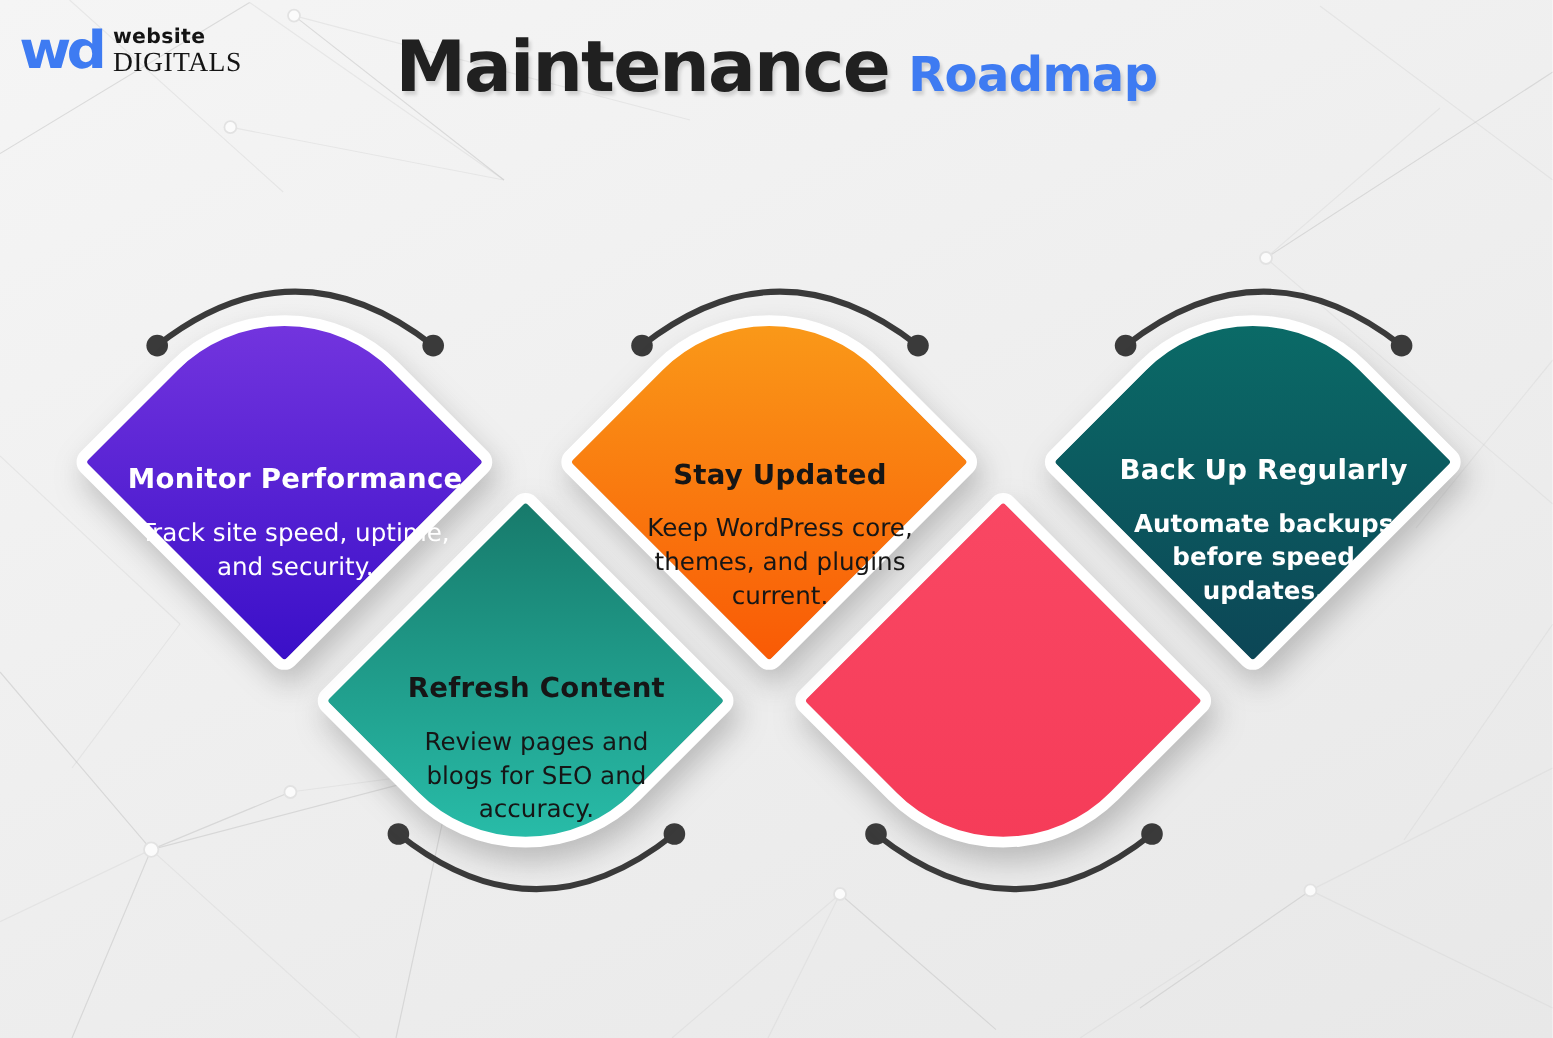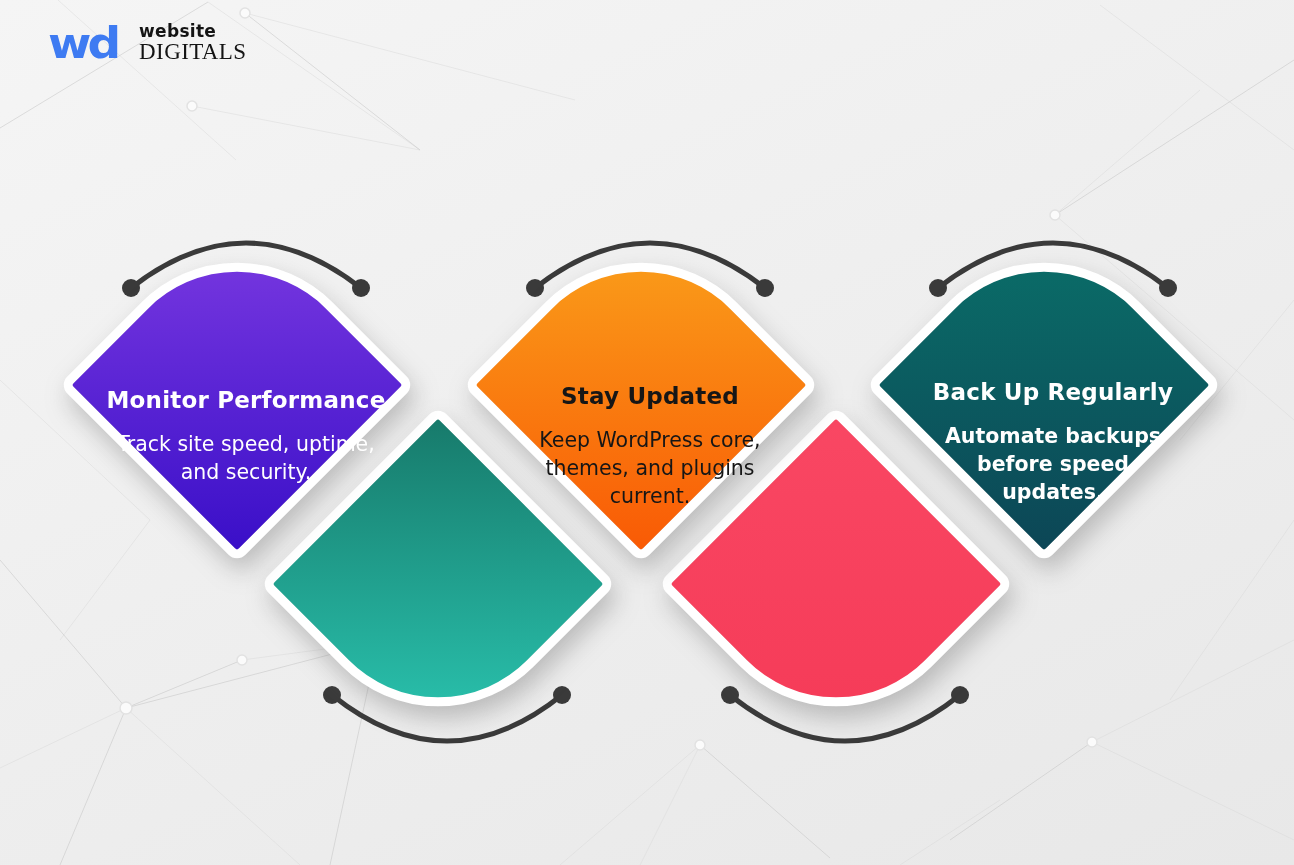--- a/index.html
+++ b/index.html
@@ -11,21 +11,21 @@
     background:linear-gradient(155deg,#f5f5f5 0%,#efefef 45%,#e8e8e8 100%);
   }
 
   
   .mesh{ position:absolute; inset:0; z-index:0; }
   .mesh line{ stroke:#c6c6c6; stroke-width:1; opacity:.55; }
   .mesh line.faint{ stroke:#d7d7d7; opacity:.45; }
   .mesh circle{ fill:#fbfbfb; stroke:#e2e2e2; stroke-width:1.5; }
 
   
-  .logo{ position:absolute; left:48px; top:22px; display:flex; align-items:center; gap:22px; z-index:6; }
+  .logo{ position:absolute; left:16px; top:22px; display:flex; align-items:center; gap:9px; z-index:6; }
   .logo-mark{ font-size:47px; font-weight:bold; letter-spacing:-4px; line-height:.9; transform:scaleY(.92); }
   .logo-words{ display:flex; flex-direction:column; line-height:1.02; }
   .logo-word-top{ font-size:17px; font-weight:bold; letter-spacing:.3px; }
   .logo-word-bottom{ font-size:23px; font-weight:500; letter-spacing:.4px;font-family:Liberation Serif, serif; }
 
   
   .header{ position:absolute; top:14px; left:0; right:0; text-align:center; z-index:5; line-height:1.42; text-shadow:2px 3px 3px rgba(0,0,0,.14); }
   .t-dark{ font-size:59px; font-weight:bold; letter-spacing:-1.5px; }
   .t-accent{ font-size:40px; font-weight:bold; margin-left:16px; letter-spacing:-.5px; }
 
@@ -124,20 +124,23 @@
 
   <div class="logo">
     <span class="logo-mark" style="color: rgb(62, 123, 242);">wd</span>
     <span class="logo-words" style="color: rgb(20, 20, 20);">
       <span class="logo-word-top">website</span>
       <span class="logo-word-bottom">DIGITALS</span>
     </span>
   </div>
 
   <div class="header">
+    <div>
+      <span class="t-dark" style="color: rgb(32, 32, 32);">Maintenance</span><span class="t-accent" style="color: rgb(62, 123, 242);">Roadmap</span>
+    </div>
   </div>
 
   <div class="card card-1 top-row" style="--g1: #7D3BE2; --g2: #3A0FC8; --tc: #ffffff;">
     <svg class="arc" width="280" height="80" viewBox="0 0 280 80">
       <path d="M 25 53 Q 140 -37 255 53"></path>
       <circle cx="25" cy="53" r="9"></circle>
         <circle cx="255" cy="53" r="9"></circle>
     </svg>
     <div class="diamond-wrap">
         <div class="diamond"></div>
@@ -150,20 +153,24 @@
 
   <div class="card card-2 bottom-row" style="--g1: #177A6B; --g2: #2BC8B3; --tc: #161616;">
     <svg class="arc" width="280" height="80" viewBox="0 0 280 80">
       <path d="M 25 20 Q 140 112 255 20"></path>
       <circle cx="25" cy="20" r="9"></circle>
         <circle cx="255" cy="20" r="9"></circle>
     </svg>
     <div class="diamond-wrap">
         <div class="diamond"></div>
       </div>
+    <div class="card-text">
+      <h3>Refresh Content</h3>
+      <p>Review pages and blogs for SEO and accuracy.</p>
+    </div>
   </div>
 
   <div class="card card-3 top-row" style="--g1: #FAA41C; --g2: #F95A05; --tc: #161616;">
     <svg class="arc" width="280" height="80" viewBox="0 0 280 80">
       <path d="M 25 53 Q 140 -37 255 53"></path>
       <circle cx="25" cy="53" r="9"></circle>
         <circle cx="255" cy="53" r="9"></circle>
     </svg>
     <div class="diamond-wrap">
         <div class="diamond"></div>

